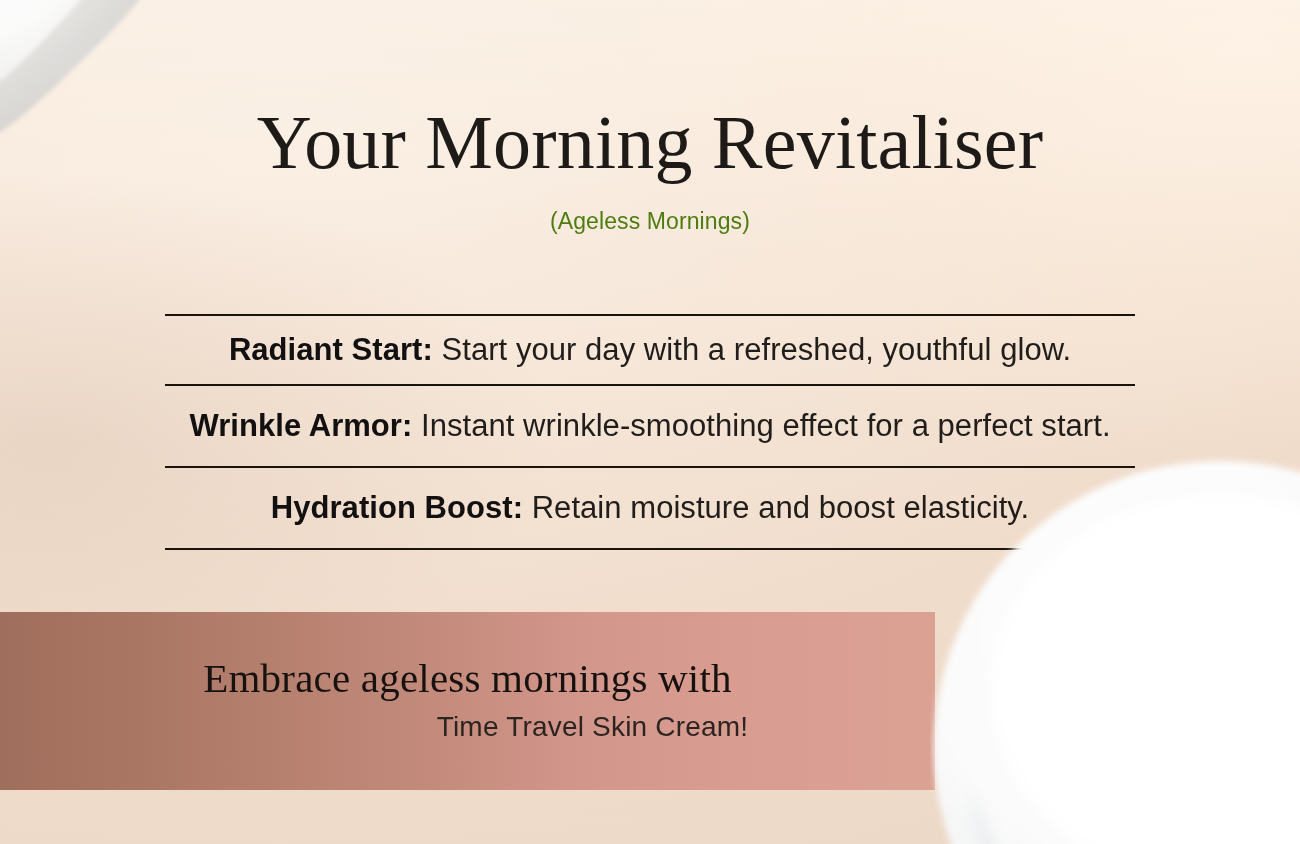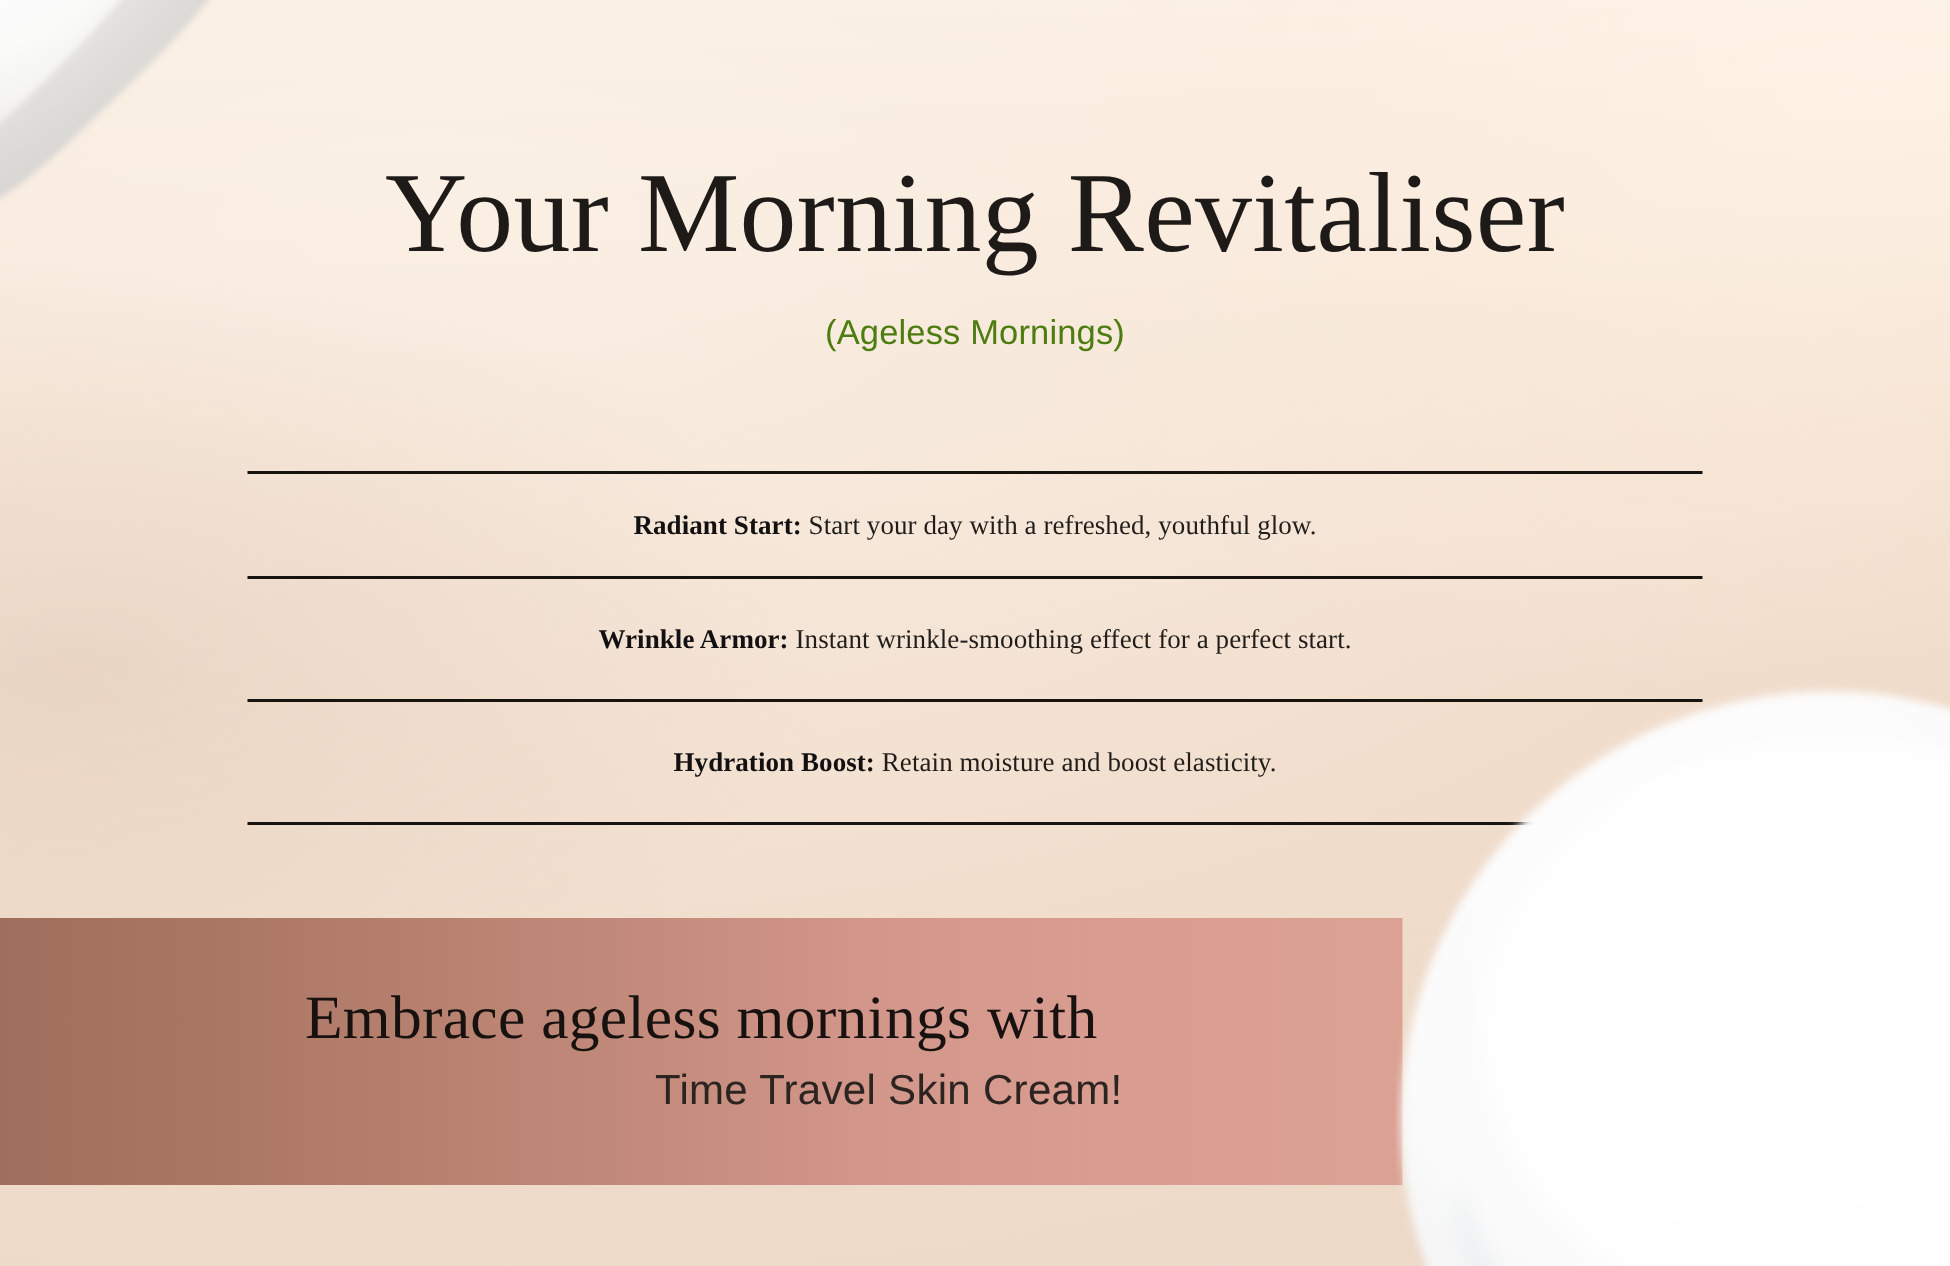--- a/index.html
+++ b/index.html
@@ -111,22 +111,22 @@
     align-items: center;
     justify-content: center;
     text-align: center;
     height: 68px;
     padding: 0 6px;
   }
   .benefit-row.r1 { height: 68px; }
   .benefit-row.r2 { height: 80px; }
   .benefit-row.r3 { height: 80px; }
   .benefit-text {
-    font-family: Liberation Serif, serif;
-    font-size: 18px;
+    font-family: Liberation Sans, sans-serif;
+    font-size: 31px;
     color: #211d1a;
     letter-spacing: 0.05px;
     white-space: nowrap;
     text-align: right;
   }
   .benefit-text .lbl {
     font-weight: 700;
     color: #121010;
   }
 

